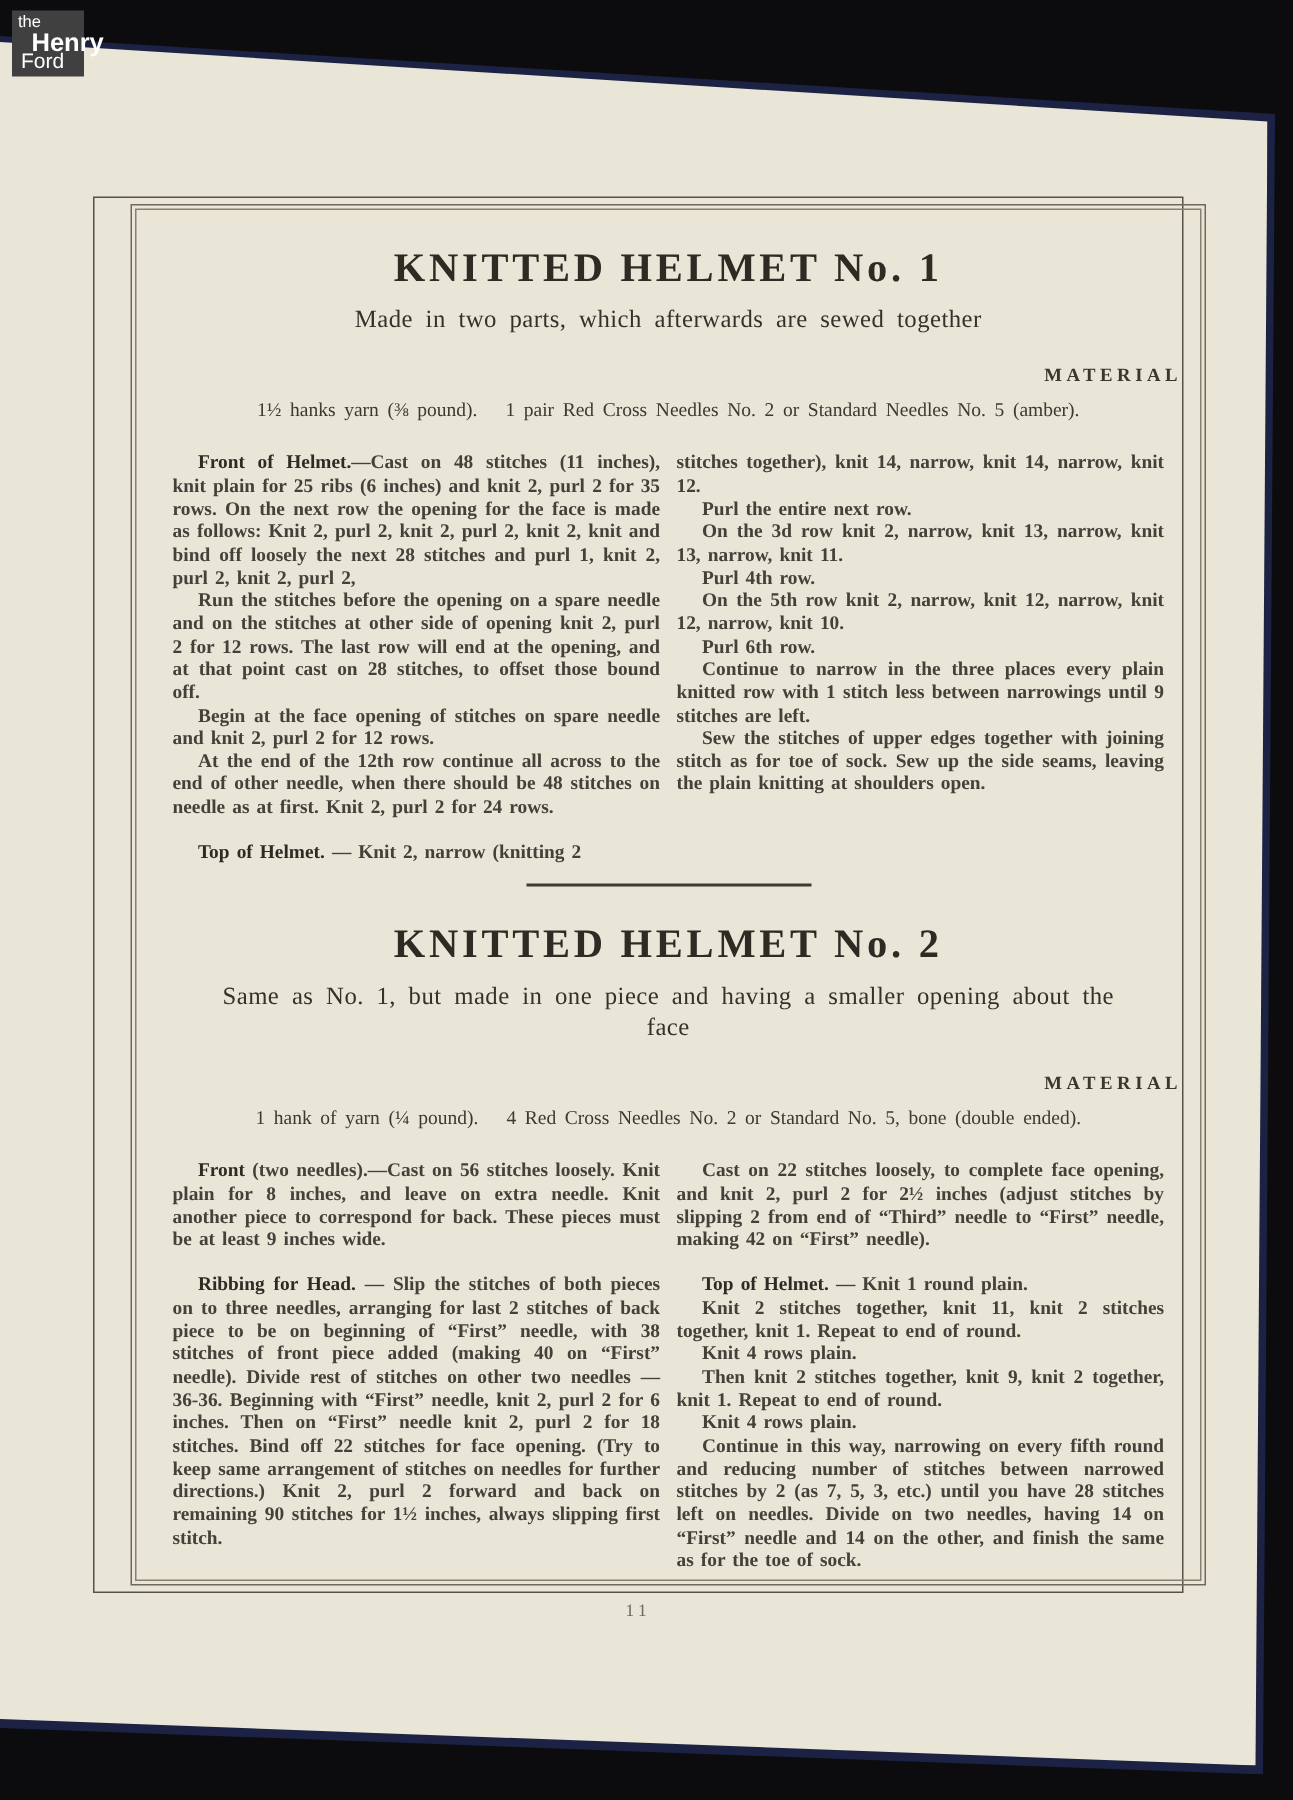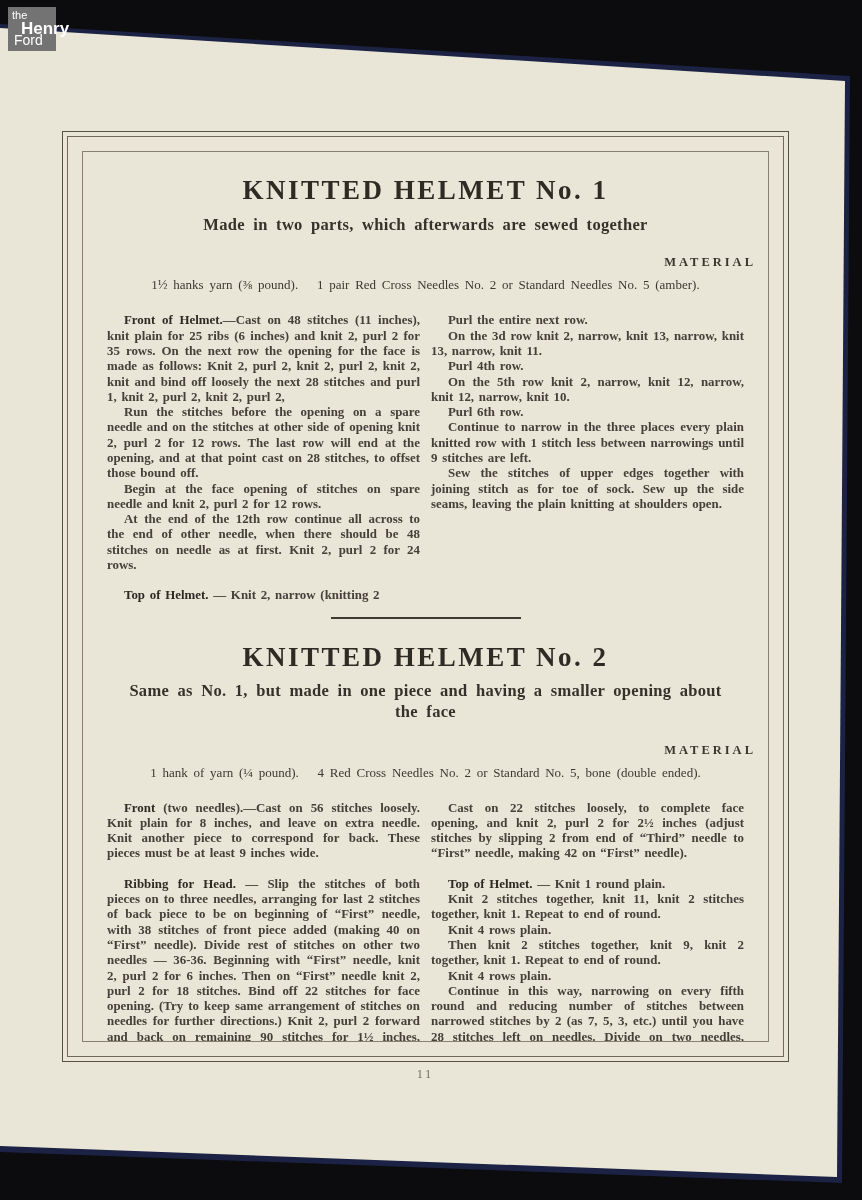--- a/index.html
+++ b/index.html
@@ -18,55 +18,56 @@
   }
   .paper{
     position:absolute;left:0;top:0;width:862px;height:1200px;
     background:linear-gradient(155deg,#edead e0%,#ece9db 0%,#e9e5d7 45%,#e5e1d2 100%);
     background-color:#e9e5d7;
     clip-path:polygon(0px 28px, 845px 81px, 837px 1177px, 0px 1146px);
   }
   
   .logo{
     position:absolute;left:8px;top:7px;width:48px;height:44px;
-    background:#737373;
+    background:#404040;
     font-family:"Liberation Sans", sans-serif;
     color:#ffffff;
     z-index:5;
   }
   .logo span{position:absolute;line-height:1;}
   .logo .l-the{left:4px;top:3px;font-size:11px;font-weight:normal;}
   .logo .l-henry{left:13px;top:13px;font-size:17px;font-weight:bold;}
   .logo .l-ford{left:6px;top:26px;font-size:14px;font-weight:normal;}
   
   .frame{
     position:absolute;left:62px;top:131px;width:727px;height:931px;
     border:1px solid #575248;
     padding:4px;box-sizing:border-box;
     z-index:2;
   }
   .frame-mid{
     width:100%;height:100%;box-sizing:border-box;
     border:1px solid #6e695c;
-    padding:14px;
+    padding:2px;
+    margin-left:20px;
   }
   .frame-in{
     width:100%;height:100%;box-sizing:border-box;
     border:1px solid #878270;
     overflow:hidden;
   }
   .content{padding:0 12px;color:#45413a;}
   .sec-title{
     margin:24px 0 0;text-align:center;
     font-size:27px;font-weight:bold;letter-spacing:2.5px;
     color:#2e2b25;line-height:1.1;
   }
   .sec-sub{
     margin:9px auto 0;text-align:center;
-    font-size:16.5px;font-weight:bold;word-spacing:4px;letter-spacing:.3px;
+    font-size:16.5px;font-weight:normal;word-spacing:4px;letter-spacing:.3px;
     color:#35322b;max-width:620px;line-height:1.25;
   }
   .mat-head{
     margin:20px 0 0;text-align:right;
     font-size:12.5px;font-weight:bold;letter-spacing:3px;
     color:#3a372f;
   }
   .mat-line{
     margin:7px 0 0;text-align:center;
     font-size:13px;word-spacing:2.5px;color:#3c3932;
@@ -117,20 +118,21 @@
             <p class="mat-line">1½ hanks yarn (⅜ pound).  1 pair Red Cross Needles No. 2 or Standard Needles No. 5 (amber).</p>
             <div class="columns">
               <div class="col">
                   <p class="para"><b>Front of Helmet.</b>—Cast on 48 stitches (11 inches), knit plain for 25 ribs (6 inches) and knit 2, purl 2 for 35 rows. On the next row the opening for the face is made as follows: Knit 2, purl 2, knit 2, purl 2, knit 2, knit and bind off loosely the next 28 stitches and purl 1, knit 2, purl 2, knit 2, purl 2,</p>
                   <p class="para">Run the stitches before the opening on a spare needle and on the stitches at other side of opening knit 2, purl 2 for 12 rows. The last row will end at the opening, and at that point cast on 28 stitches, to offset those bound off.</p>
                   <p class="para">Begin at the face opening of stitches on spare needle and knit 2, purl 2 for 12 rows.</p>
                   <p class="para">At the end of the 12th row continue all across to the end of other needle, when there should be 48 stitches on needle as at first. Knit 2, purl 2 for 24 rows.</p>
                   <p class="para spaced"><b>Top of Helmet.</b> — Knit 2, narrow (knitting 2</p>
                 </div>
               <div class="col">
+                  <p class="para flush">stitches together), knit 14, narrow, knit 14, narrow, knit 12.</p>
                   <p class="para">Purl the entire next row.</p>
                   <p class="para">On the 3d row knit 2, narrow, knit 13, narrow, knit 13, narrow, knit 11.</p>
                   <p class="para">Purl 4th row.</p>
                   <p class="para">On the 5th row knit 2, narrow, knit 12, narrow, knit 12, narrow, knit 10.</p>
                   <p class="para">Purl 6th row.</p>
                   <p class="para">Continue to narrow in the three places every plain knitted row with 1 stitch less between narrowings until 9 stitches are left.</p>
                   <p class="para">Sew the stitches of upper edges together with joining stitch as for toe of sock. Sew up the side seams, leaving the plain knitting at shoulders open.</p>
                 </div>
             </div>
           </div>

